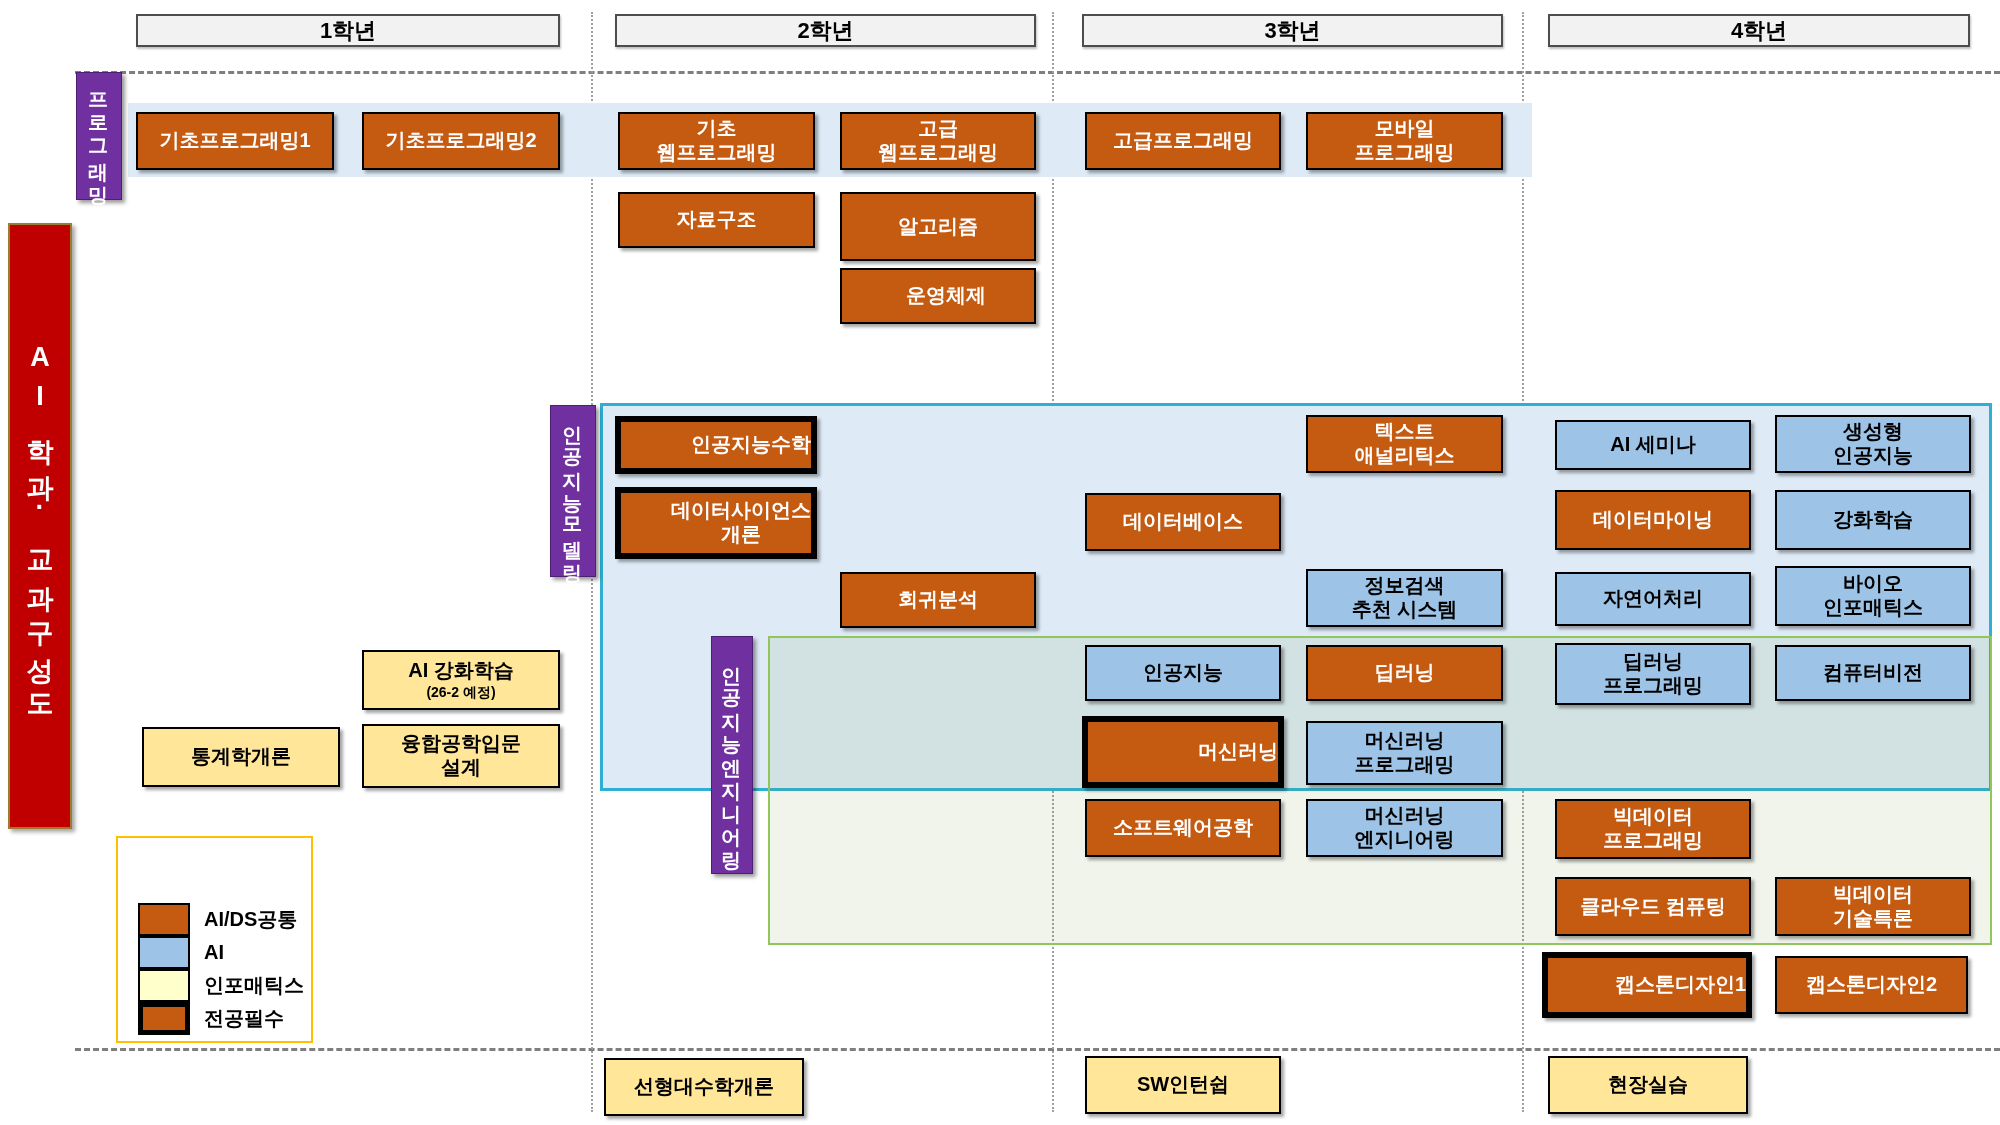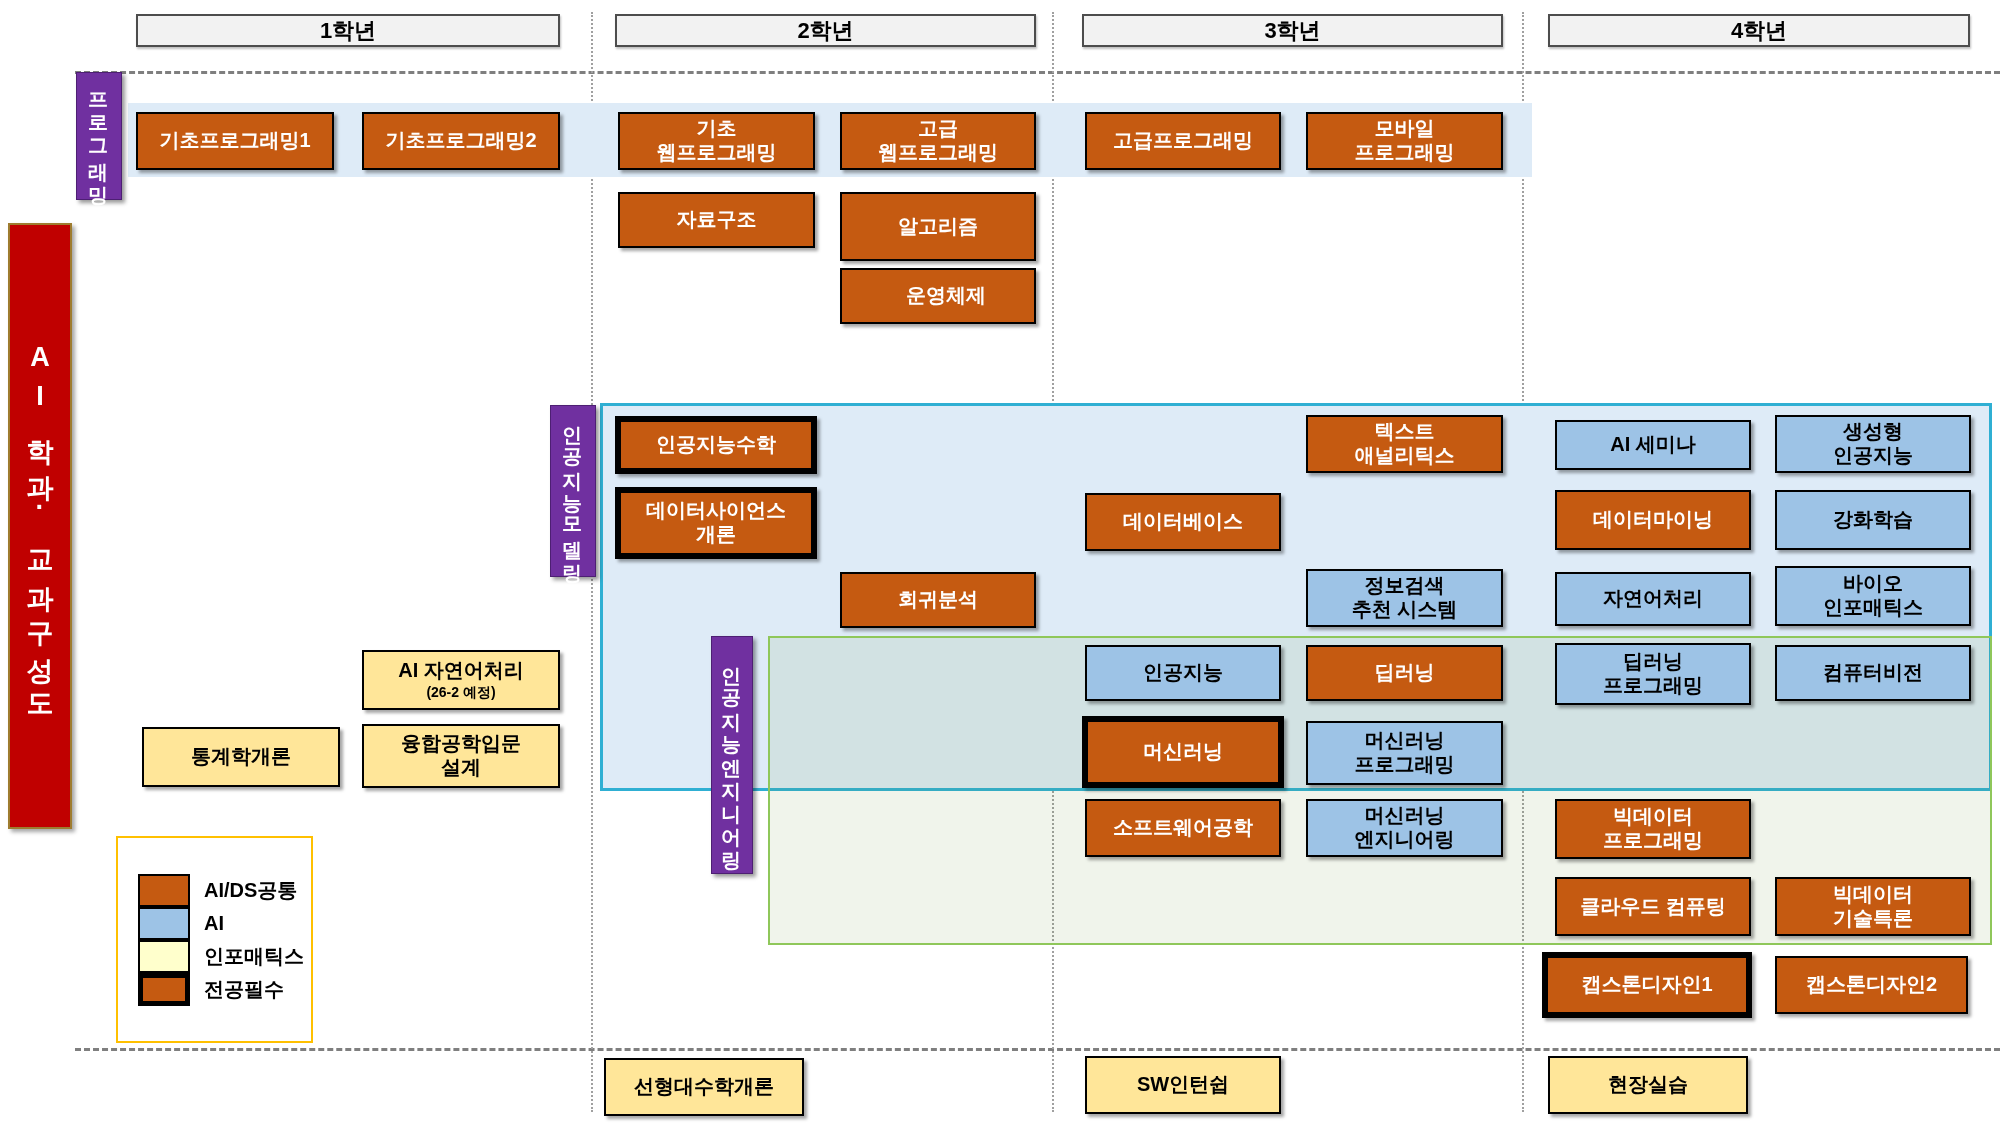--- a/index.html
+++ b/index.html
@@ -82,30 +82,30 @@
     display:flex; flex-direction:column; align-items:center; justify-content:center;
     text-align:center;
     font-weight:700; font-size:20px; line-height:1.18;
     border:2px solid #000;
     box-shadow: 3px 3px 3px rgba(0,0,0,0.35);
     z-index: 6;
   }
   .course-label { white-space: pre-line; }
   .course-sub { font-size:14px; font-weight:700; margin-top:1px; }
   .t-common     { background: var(--common); color:#fff; }
-  .t-required   { background: var(--common); color:#fff; border:6px solid #000; }
+  .t-required   { background: var(--common); color:#fff; border:6px solid #000;align-items:flex-end; }
   .t-ai         { background: var(--ai); color:#000; }
   .t-foundation { background: var(--foundation); color:#000; }
 
   
   .legend {
     position:absolute; left:116px; top:836px; width:197px; height:207px;
     background:#fff;
     border:2px solid var(--legend_border);
-    display:flex; flex-direction:column; justify-content:center;
+    display:flex; flex-direction:column; justify-content:flex-end;
     padding:6px 0 6px 20px;
     z-index: 7;
   }
   .legend-row { display:flex; align-items:center; gap:14px; }
   .sw { width:52px; height:33px; flex:0 0 auto; }
   .sw-common     { background: var(--common); border:2px solid #000; }
   .sw-ai         { background: var(--ai); border:2px solid #000; }
   .sw-foundation { background: var(--foundation_legend); border:2px solid #000; }
   .sw-required   { background: var(--common); border:5px solid #000; }
   .legend-label { font-size:20px; font-weight:700; color:#000; }
@@ -253,21 +253,21 @@
         <div class="course-label">빅데이터
 기술특론</div>
       </div>
       <div class="course t-required" style="left: 1542px; top: 952px; width: 210px; height: 66px;">
         <div class="course-label">캡스톤디자인1</div>
       </div>
       <div class="course t-common" style="left: 1775px; top: 956px; width: 193px; height: 58px;">
         <div class="course-label">캡스톤디자인2</div>
       </div>
       <div class="course t-foundation" style="left: 362px; top: 650px; width: 198px; height: 60px;">
-        <div class="course-label">AI 자연어처리</div>
+        <div class="course-label">AI 강화학습</div>
         <div class="course-sub">(26-2 예정)</div>
       </div>
       <div class="course t-foundation" style="left: 142px; top: 727px; width: 198px; height: 60px;">
         <div class="course-label">통계학개론</div>
       </div>
       <div class="course t-foundation" style="left: 362px; top: 724px; width: 198px; height: 64px;">
         <div class="course-label">융합공학입문
 설계</div>
       </div>
       <div class="course t-foundation" style="left: 604px; top: 1058px; width: 200px; height: 58px;">

